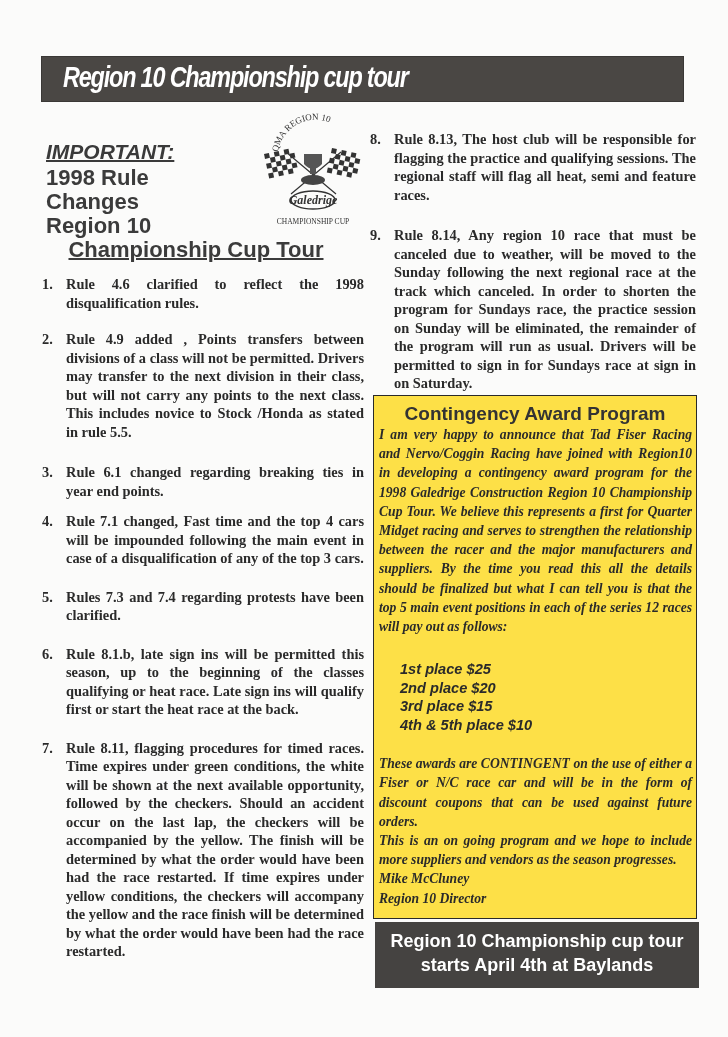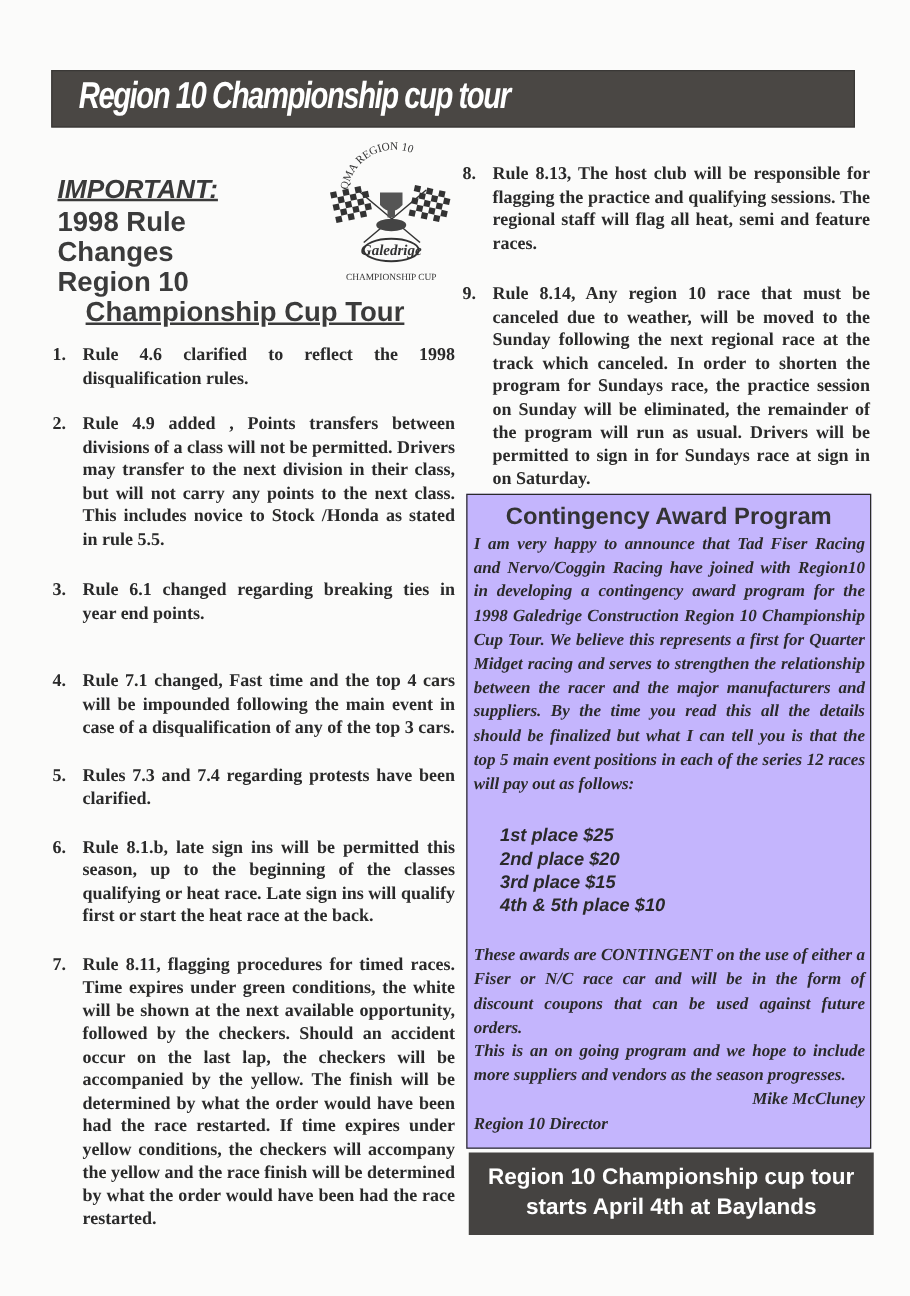--- a/index.html
+++ b/index.html
@@ -32,21 +32,21 @@
   .logo { position: absolute; left: 256px; top: 112px; width: 115px; height: 115px; }
   .col-left { position: absolute; left: 42px; top: 275px; width: 322px; }
   .col-right { position: absolute; left: 370px; top: 130px; width: 326px; }
   .rule {
     font-weight: bold; font-size: 14.4px; line-height: 18.5px; text-align: justify;
     padding-left: 24px; text-indent: -24px; margin: 0 0 18px 0; color: #2a2a2a;
   }
   .rule .num { display: inline-block; width: 24px; text-indent: 0; }
   .contingency {
     position: absolute; left: 373px; top: 395px; width: 324px; height: 524px;
-    border: 1.5px solid #2a2a2a; background: #c4b5fd; box-sizing: border-box;
+    border: 1.5px solid #2a2a2a; background: #fde047; box-sizing: border-box;
   }
   .cont-title {
     font-family: "Liberation Sans", sans-serif; font-weight: bold; font-size: 19px;
     color: #333; text-align: center; margin-top: 7px; line-height: 22px;
   }
   .cont-body {
     padding: 0 4px 0 5px; font-style: italic; font-weight: bold; font-size: 13.6px; line-height: 19.2px;
     text-align: justify; color: #2a2a2a;
   }
   .cont-body p { margin: 0; }
@@ -127,21 +127,21 @@
     <ellipse cx="57" cy="68" rx="12" ry="5" fill="#444"></ellipse>
     <ellipse cx="57" cy="88" rx="22" ry="9" fill="none" stroke="#333" stroke-width="1.5"></ellipse>
     <text x="57" y="92" text-anchor="middle" font-family="Liberation Serif, serif" font-style="italic" font-weight="bold" font-size="12" fill="#333">Galedrige</text>
     <text x="57" y="112" text-anchor="middle" font-family="Liberation Serif, serif" font-size="7.5" fill="#333">CHAMPIONSHIP  CUP</text>
   </svg>
 </div>
 
 <div class="col-left">
   <p class="rule"><span class="num">1.</span><span>Rule 4.6 clarified to reflect the 1998 disqualification rules.</span></p>
   <p class="rule" style="margin-bottom:22px"><span class="num">2.</span><span>Rule 4.9 added , Points transfers between divisions of a class will not be permitted. Drivers may transfer to the next division in their class, but will not carry any points to the next class. This includes novice to Stock /Honda as stated in rule 5.5.</span></p>
-  <p class="rule" style="margin-bottom:36px"><span class="num">3.</span><span>Rule 6.1 changed  regarding breaking ties in year end points.</span></p>
+  <p class="rule" style="margin-bottom:12px"><span class="num">3.</span><span>Rule 6.1 changed  regarding breaking ties in year end points.</span></p>
   <p class="rule" style="margin-bottom:20px"><span class="num">4.</span><span>Rule 7.1 changed, Fast time and the top 4 cars will be impounded following the main event in case of a disqualification of any of the top 3 cars.</span></p>
   <p class="rule" style="margin-bottom:20px"><span class="num">5.</span><span>Rules 7.3 and 7.4 regarding protests have been clarified.</span></p>
   <p class="rule" style="margin-bottom:20px"><span class="num">6.</span><span>Rule 8.1.b, late sign ins will be permitted this season, up to the beginning of the classes qualifying or heat race. Late sign ins will qualify first or start the heat race at the back.</span></p>
   <p class="rule"><span class="num">7.</span><span>Rule 8.11, flagging procedures for timed races. Time expires under green conditions, the white will be shown at the next available opportunity, followed by the checkers. Should an accident occur on the last lap, the checkers will be accompanied by the yellow. The finish will be determined by what the order would have been had the race restarted. If time expires under yellow conditions, the checkers will accompany the yellow and the race finish will be determined by what the order would have been had the race restarted.</span></p>
 </div>
 
 <div class="col-right">
   <p class="rule" style="margin-bottom:22px"><span class="num">8.</span><span>Rule 8.13, The host club will be responsible for flagging the practice and qualifying sessions. The regional staff will flag all heat, semi and feature races.</span></p>
   <p class="rule"><span class="num">9.</span><span>Rule 8.14, Any region 10 race that must be canceled  due to weather, will be moved to the Sunday following the next regional race at the track which canceled. In order to shorten the program for Sundays race, the practice session on Sunday will be eliminated, the remainder of the program will run as usual. Drivers will be permitted to sign in for Sundays race at sign in on Saturday.</span></p>
 </div>
@@ -151,21 +151,21 @@
   <div class="cont-body">
     <p>I am very happy to announce that Tad Fiser Racing and Nervo/Coggin Racing have joined with Region10 in developing a contingency award program for the 1998 Galedrige Construction Region 10 Championship Cup Tour. We believe  this represents a first for  Quarter Midget racing and serves to strengthen the relationship between the racer and the major manufacturers and suppliers. By the time you read this all the details should be finalized but what I can tell you is that  the top 5 main event positions in each of the series 12 races will pay out as follows:</p>
     <div class="awards">
       <span class="award">1st place  $25</span>
       <span class="award">2nd place $20</span>
       <span class="award">3rd place $15</span>
       <span class="award">4th &amp; 5th place $10</span>
     </div>
     <p>These awards are CONTINGENT on the use of either a Fiser or N/C race car and will be in the form of discount coupons that can be used against future orders.</p>
     <p>This is an on going program and we hope to include more suppliers and vendors as the season progresses.</p>
-    <p style="text-align:right">Mike McCluney</p>
+    <p style="text-align:left">Mike McCluney</p>
     <p style="text-align:left">Region 10 Director</p>
   </div>
 </div>
 
 <div class="footer-box">
   <span>Region 10 Championship cup tour</span>
   <span>starts April 4th at Baylands</span>
 </div>
 
 </body></html>

